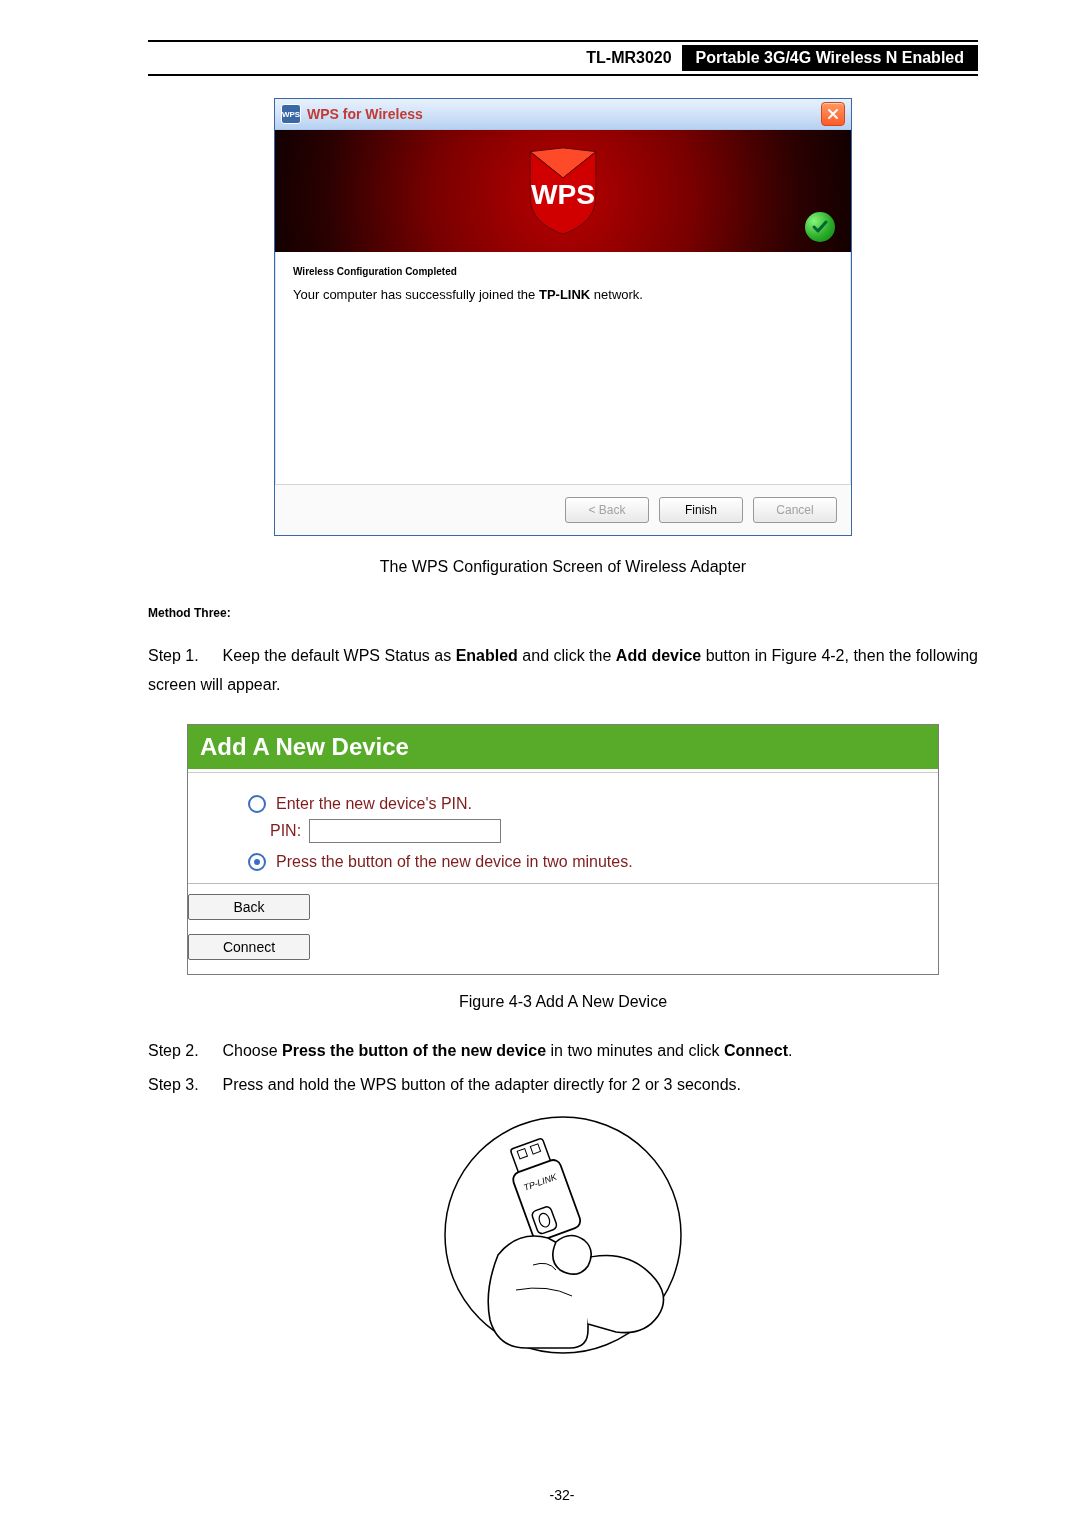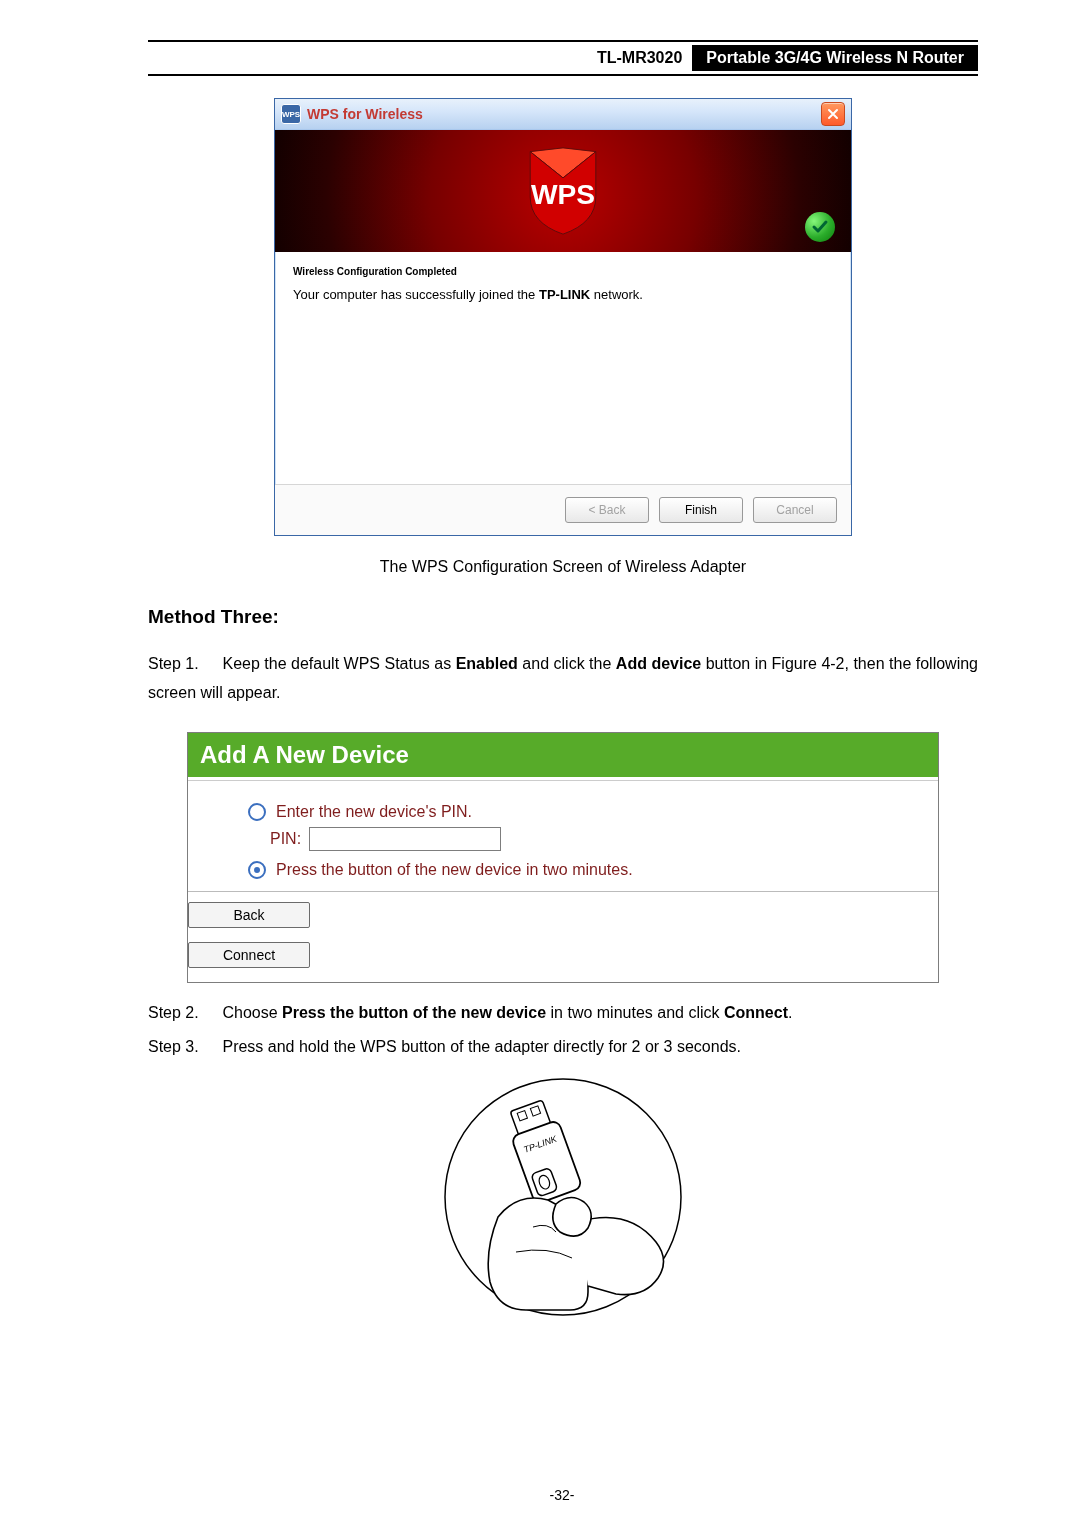--- a/index.html
+++ b/index.html
@@ -147,21 +147,21 @@
     border: 1px solid #999;
     border-radius: 3px;
     background: linear-gradient(#fff, #e8e8e8);
     display:flex;
     align-items:center;
     justify-content:center;
   }
   .win-btn.disabled { color:#a2a2a2; }
   
   .caption { text-align:center; font-size:16px; margin: 22px 0 30px; }
-  .section-head { font-weight:bold; font-size:19px; margin: 8px 0 22px; }
+  .section-head { font-weight:bold; font-size:12px; margin: 8px 0 22px; }
   .step-line { font-size:16px; margin: 6px 0; line-height: 1.8; text-align: justify;}
   .step-line .step-label { display:inline-block; width: 70px; }
   .strong { font-weight: bold; }
   
   .add-panel {
     width: 750px;
     margin: 24px auto 16px;
     border: 1px solid #7d7d7d;
     background: #fff;
   }
@@ -226,21 +226,21 @@
     font-size: 14px;
   }
 </style>
 </head>
 <body>
 
 <div class="page">
 
   <div class="header-wrap">
     <span class="model">TL-MR3020</span>
-    <span class="desc">Portable 3G/4G Wireless N Router</span>
+    <span class="desc">Portable 3G/4G Wireless N Enabled</span>
   </div>
 
   <div class="wps-window">
     <div class="wps-titlebar">
       <span class="wps-appicon">WPS</span>
       <span class="wps-title">WPS for Wireless</span>
       <span class="wps-close">
         <svg width="12" height="12" viewBox="0 0 12 12">
           <path d="M2 2 L10 10 M10 2 L2 10" stroke="#fff" stroke-width="2" stroke-linecap="round"></path>
         </svg>
@@ -298,20 +298,21 @@
         <span class="radio selected"></span>
         <span>Press the button of the new device in two minutes.</span>
       </div>
     </div>
     <div class="add-footer">
       <div class="flat-btn">Back</div>
       <div class="flat-btn">Connect</div>
     </div>
   </div>
 
+  <div class="fig-caption">Figure 4-3    Add A New Device</div>
 
   <div class="step-line">
     <span class="step-label">Step 2.</span>
     <span>Choose </span><span class="strong">Press the button of the new device</span><span> in two minutes and click </span><span class="strong">Connect</span><span>.</span>
   </div>
   <div class="step-line">
     <span class="step-label">Step 3.</span>
     <span>Press and hold the WPS button of the adapter directly for 2 or 3 seconds.</span>
   </div>
 

